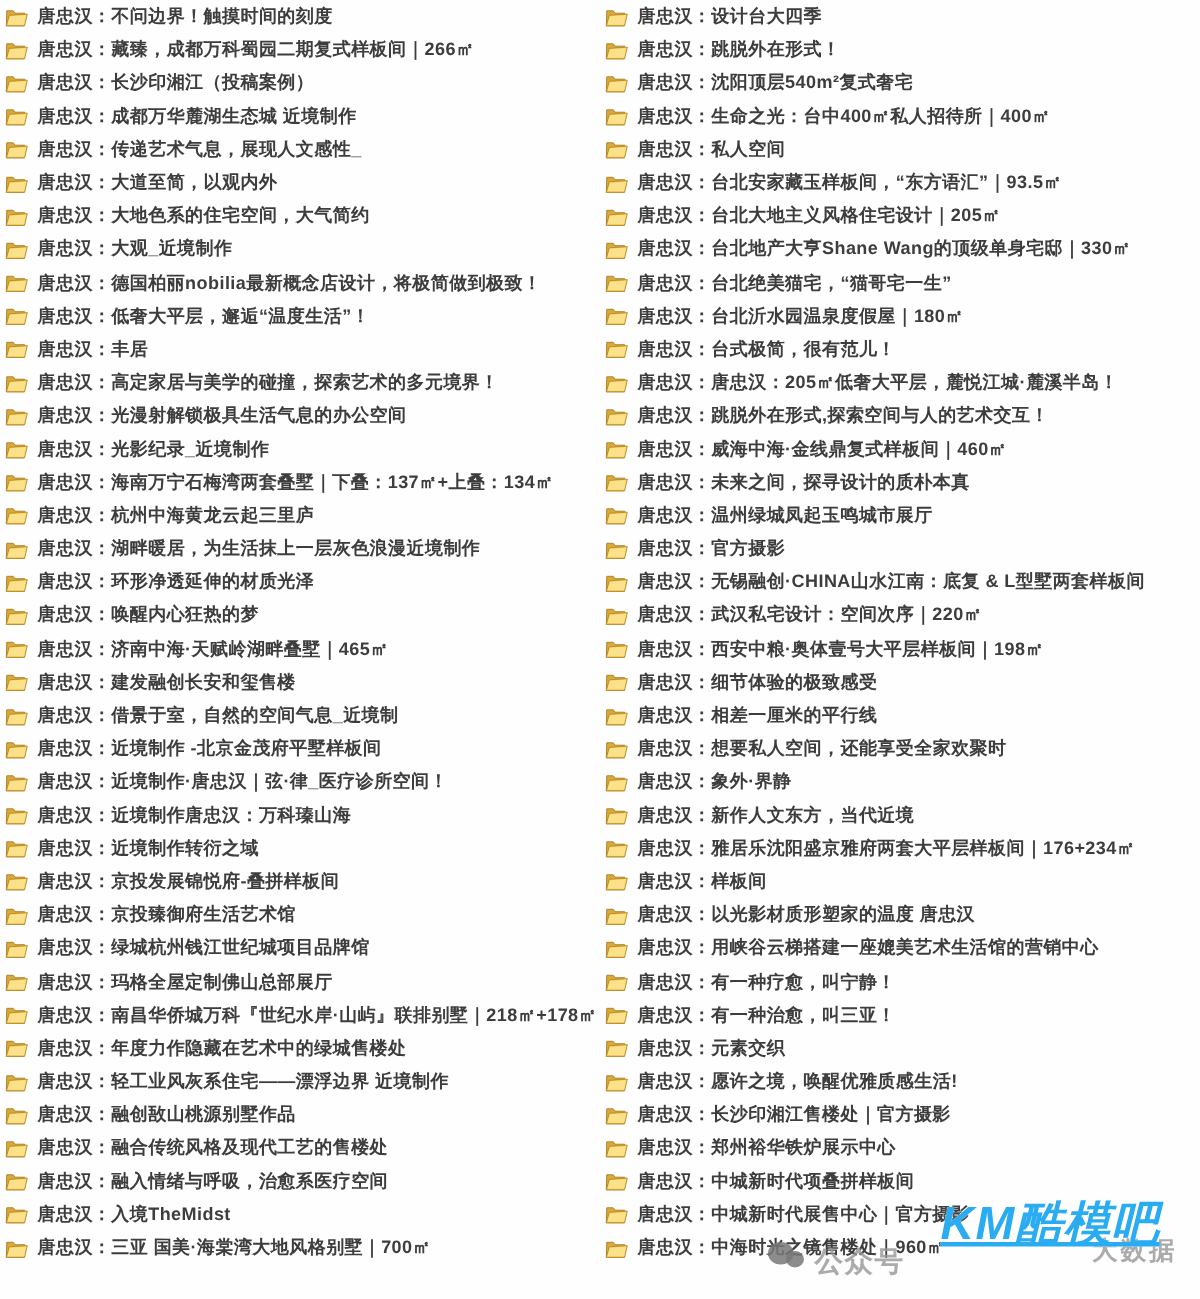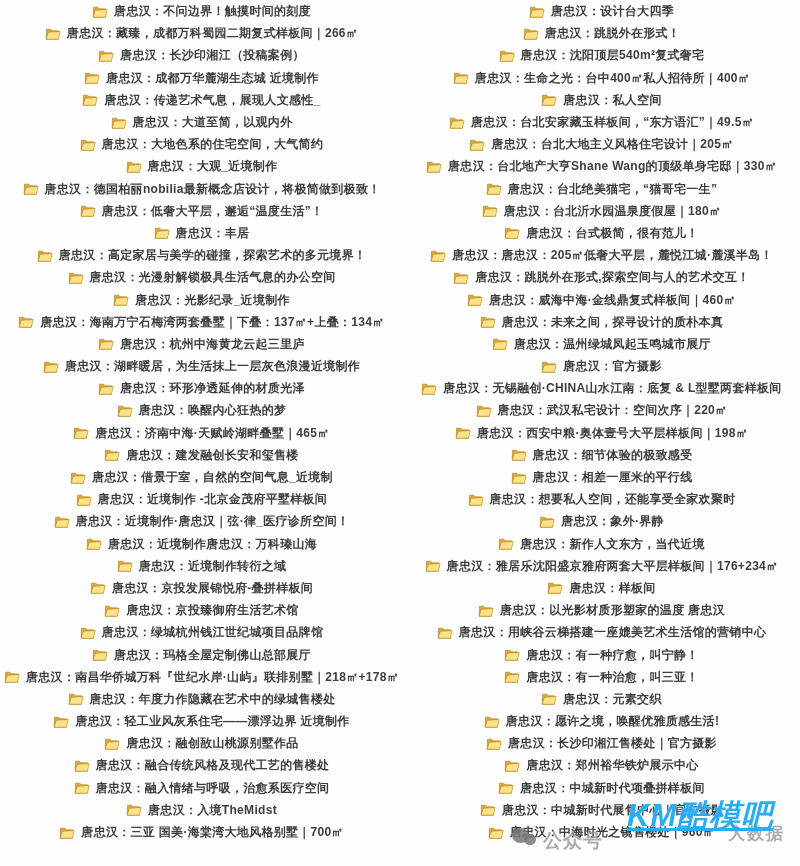--- a/index.html
+++ b/index.html
@@ -4,21 +4,21 @@
 <style>
   html,body{margin:0;padding:0;background:#ffffff;}
   #screen{
     position:relative;
     width:800px;height:866px;
     overflow:hidden;
     background:#fefefe;
     font-family:"Liberation Sans","DejaVu Sans",sans-serif;
   }
   .columns{display:flex;width:800px;height:866px;}
-  .col{width:400px;display:flex;flex-direction:column;align-items:center;}
+  .col{width:400px;display:flex;flex-direction:column;}
   .row{
     height:22.2px;min-height:22.2px;
     display:flex;align-items:center;
     padding-left:3px;
     white-space:nowrap;
     cursor:pointer;
   }
   .folder{width:16px;height:15px;flex:0 0 16px;margin-right:6px;display:inline-block;}
   .folder svg{display:block;width:16px;height:15px;}
   .label{
@@ -503,21 +503,21 @@
           <span class="label">唐忠汉：私人空间</span>
         </div>
         <div class="row">
           <span class="folder">
             <svg viewBox="0 0 16 15" xmlns="http://www.w3.org/2000/svg">
               <path d="M1.5 3.2 L5.8 3.2 L7 4.8 L13.5 4.8 L13.2 13.2 L1.2 13.2 Z" fill="#d9a93c" stroke="#a87d20" stroke-width="0.6"></path>
               <path d="M3.2 6.2 L15.2 5.4 L13.4 13.2 L1.2 13.2 Z" fill="#f5cd5a" stroke="#b8892a" stroke-width="0.6"></path>
               <path d="M3.6 6.9 L14.3 6.2 L13 12.5 L2.1 12.5 Z" fill="#fbe28a"></path>
             </svg>
           </span>
-          <span class="label">唐忠汉：台北安家藏玉样板间，“东方语汇”｜49.5㎡</span>
+          <span class="label">唐忠汉：台北安家藏玉样板间，“东方语汇”｜93.5㎡</span>
         </div>
         <div class="row">
           <span class="folder">
             <svg viewBox="0 0 16 15" xmlns="http://www.w3.org/2000/svg">
               <path d="M1.5 3.2 L5.8 3.2 L7 4.8 L13.5 4.8 L13.2 13.2 L1.2 13.2 Z" fill="#d9a93c" stroke="#a87d20" stroke-width="0.6"></path>
               <path d="M3.2 6.2 L15.2 5.4 L13.4 13.2 L1.2 13.2 Z" fill="#f5cd5a" stroke="#b8892a" stroke-width="0.6"></path>
               <path d="M3.6 6.9 L14.3 6.2 L13 12.5 L2.1 12.5 Z" fill="#fbe28a"></path>
             </svg>
           </span>
           <span class="label">唐忠汉：台北大地主义风格住宅设计｜205㎡</span>

